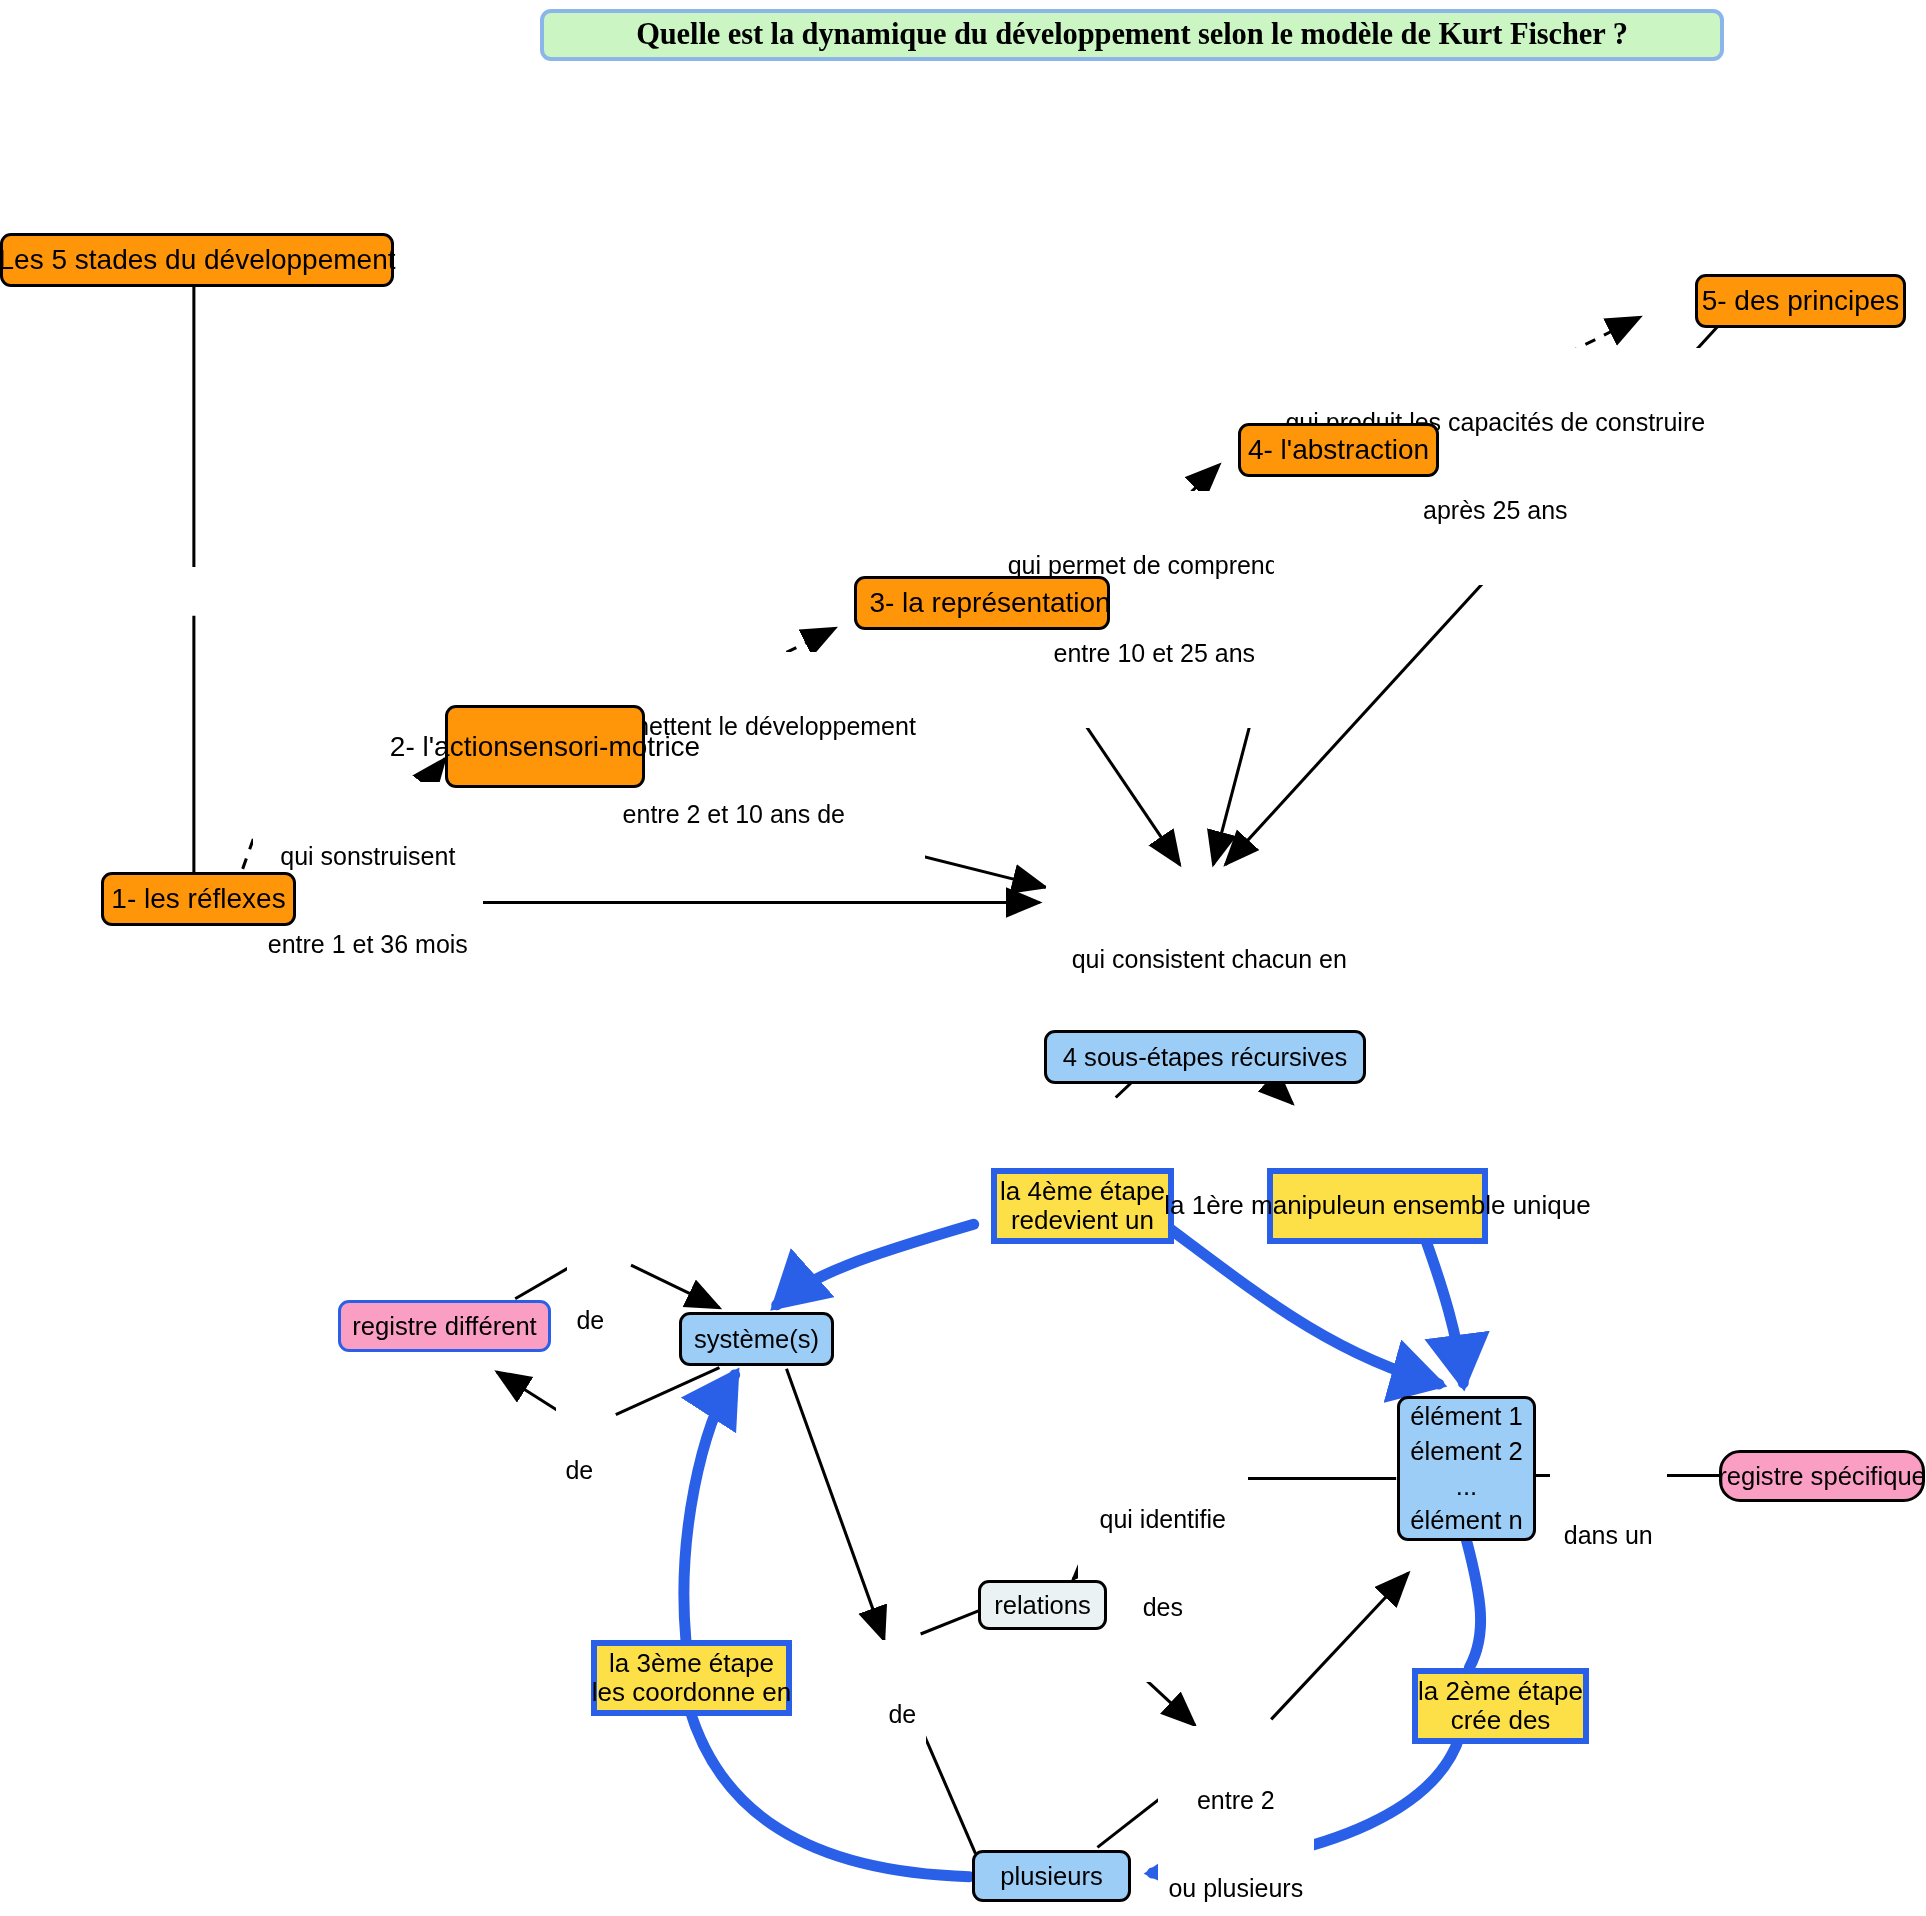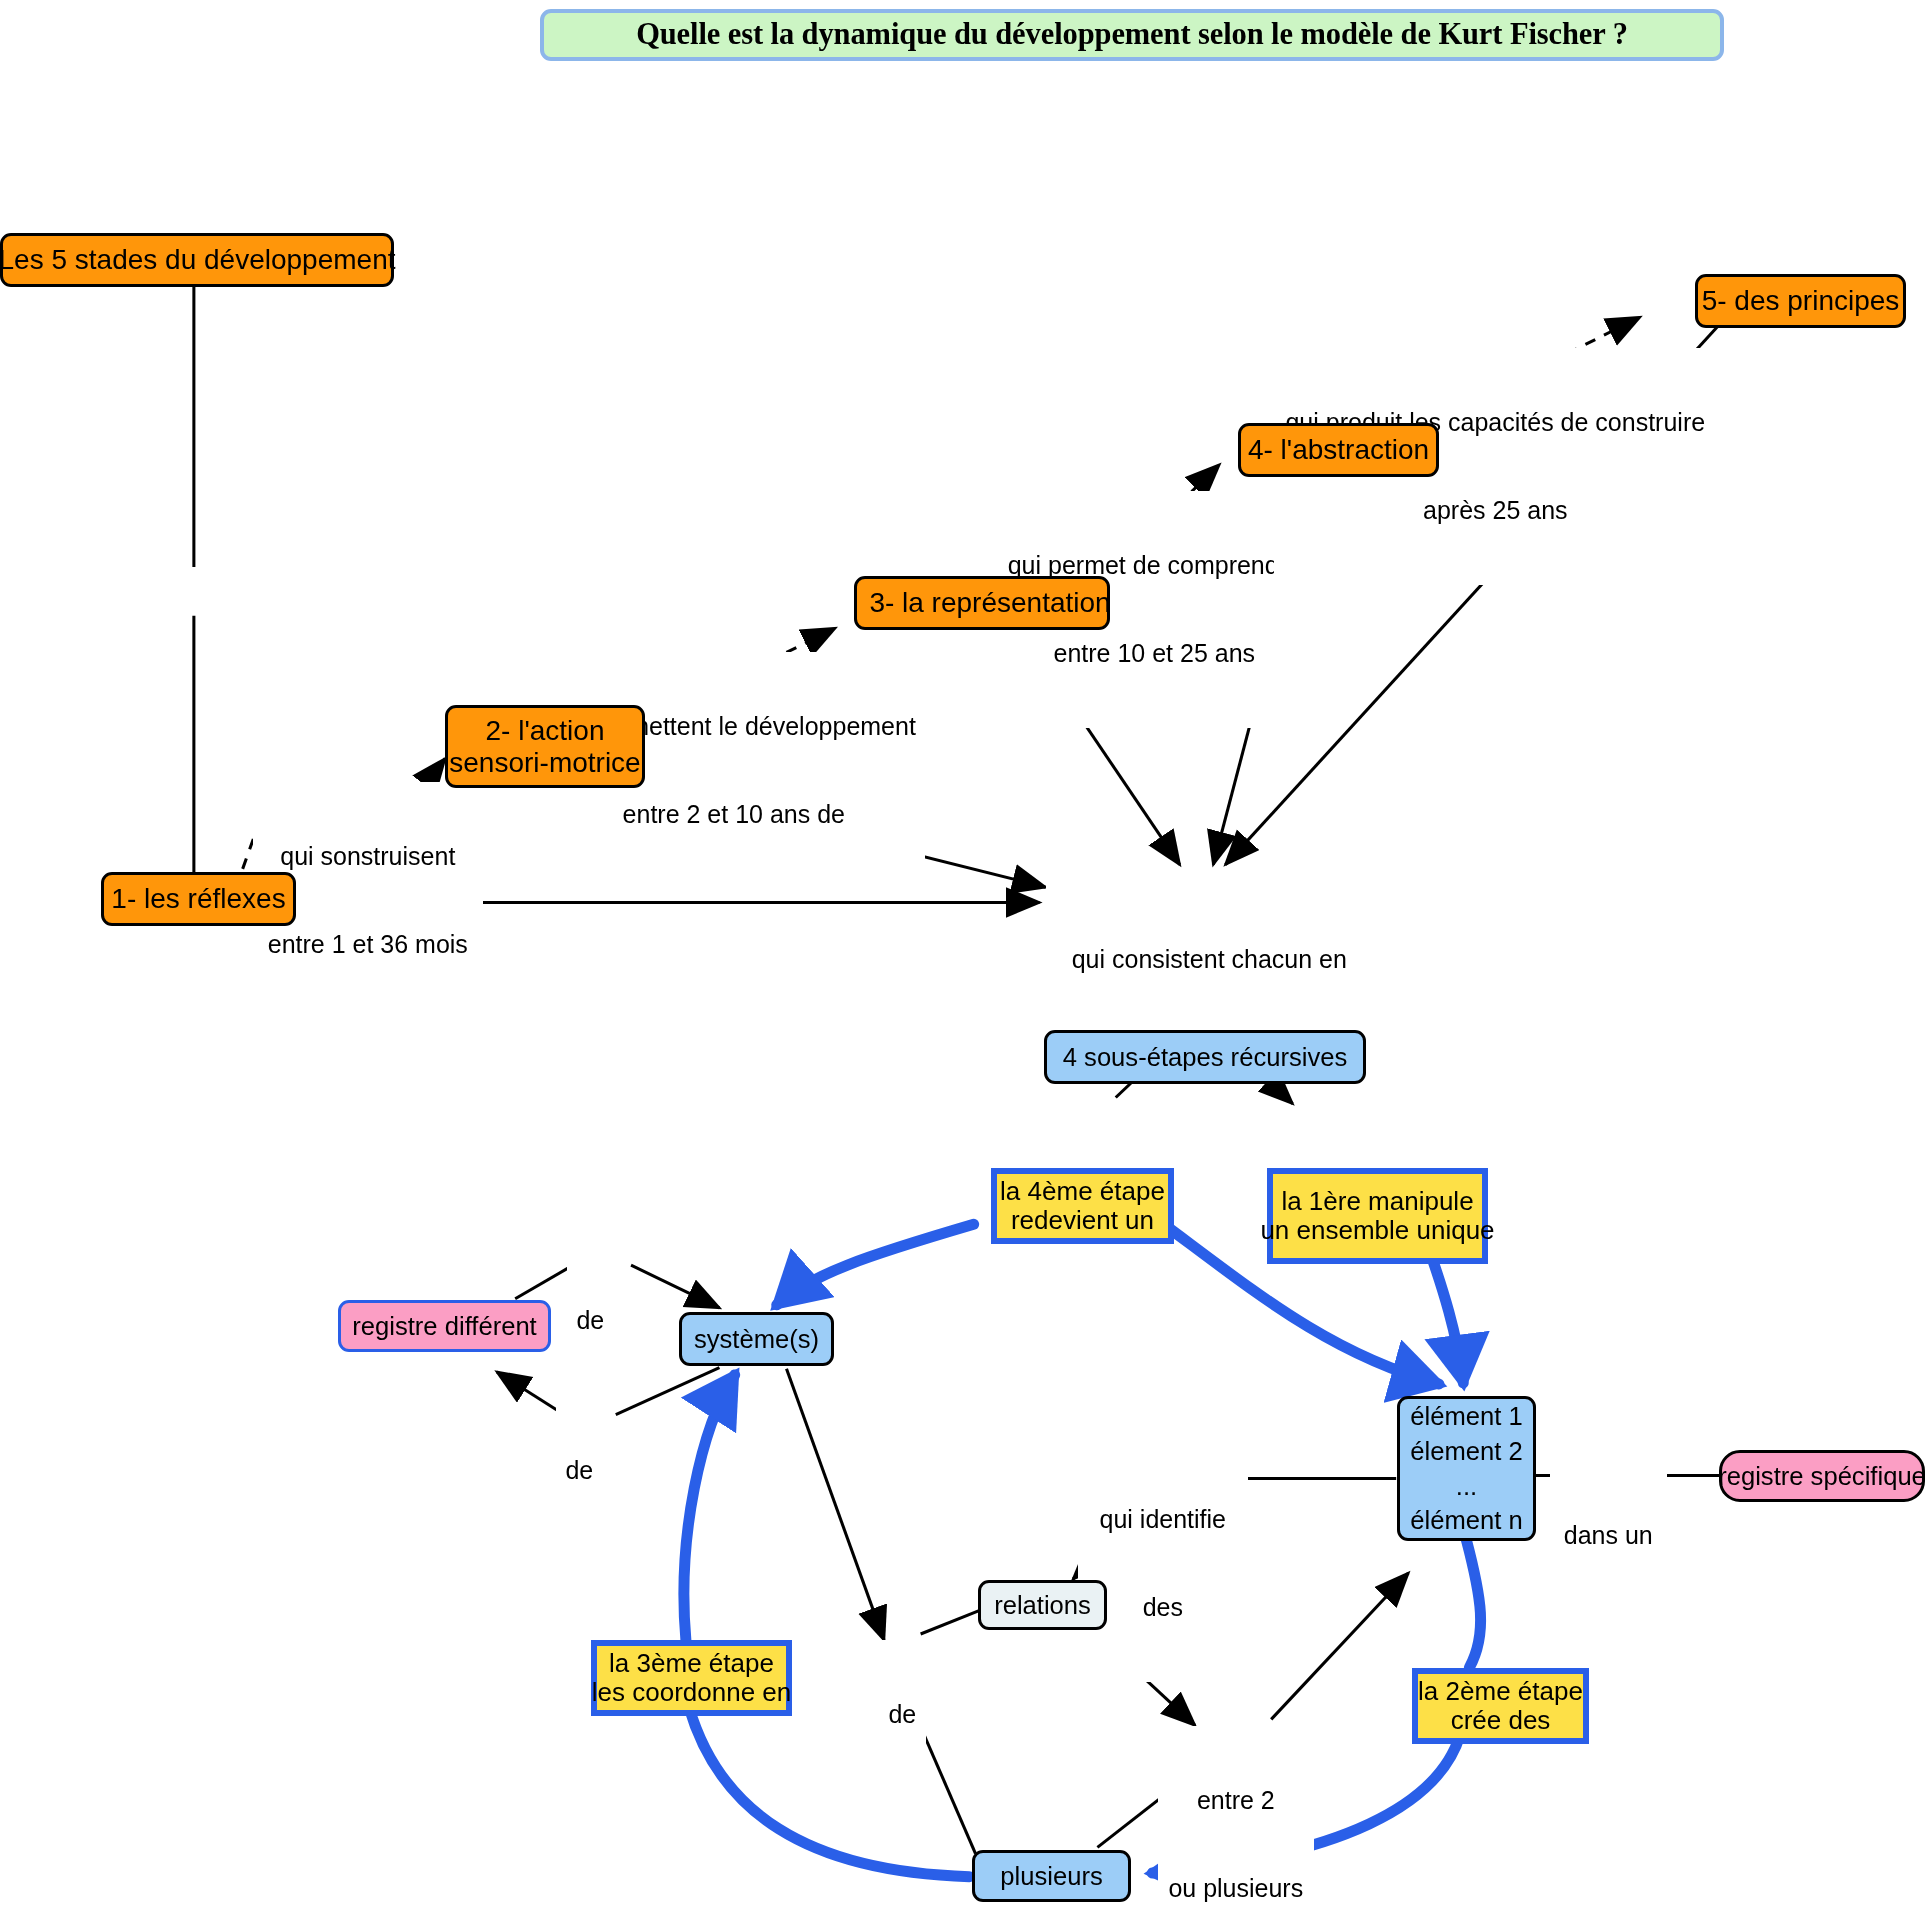--- a/index.html
+++ b/index.html
@@ -190,21 +190,21 @@
   </div>
 
   <div class="node n-orange" style="left:0px; top:233px; width:394px; height:54px;">
     <span>Les 5 stades du développement</span>
   </div>
 
   <div class="node n-orange" style="left:101px; top:872px; width:195px; height:54px;">
     <span>1- les réflexes</span>
   </div>
 
-  <div class="node n-orange" style="left:445px; top:705px; width:200px; height:83px; flex-direction:column;">
+  <div class="node n-orange" style="left:445px; top:705px; width:200px; height:83px; flex-direction:row;">
     <span>2- l'action</span>
     <span>sensori-motrice</span>
   </div>
 
   <div class="node n-orange" style="left:854px; top:576px; width:256px; height:54px;padding-left:16px;">
     <span>3- la représentation</span>
   </div>
 
   <div class="node n-orange" style="left:1238px; top:423px; width:201px; height:54px;">
     <span>4- l'abstraction</span>
@@ -216,21 +216,21 @@
 
   <div class="node n-blue" style="left:1044px; top:1030px; width:322px; height:54px;">
     <span>4 sous-étapes récursives</span>
   </div>
 
   <div class="node n-step" style="left:974px; top:1168px; width:183px; height:76px; flex-direction:column;">
     <span>la 4ème étape</span>
     <span>redevient un</span>
   </div>
 
-  <div class="node n-step" style="left:1250px; top:1168px; width:221px; height:96px; flex-direction:column;align-items:center;">
+  <div class="node n-step" style="left:1250px; top:1168px; width:221px; height:76px; flex-direction:row;align-items:center;">
     <span>la 1ère manipule</span>
     <span>un ensemble unique</span>
   </div>
 
   <div class="node n-step" style="left:574px; top:1640px; width:201px; height:76px; flex-direction:column;">
     <span>la 3ème étape</span>
     <span>les coordonne en</span>
   </div>
 
   <div class="node n-step" style="left:1395px; top:1668px; width:177px; height:76px; flex-direction:column;">

